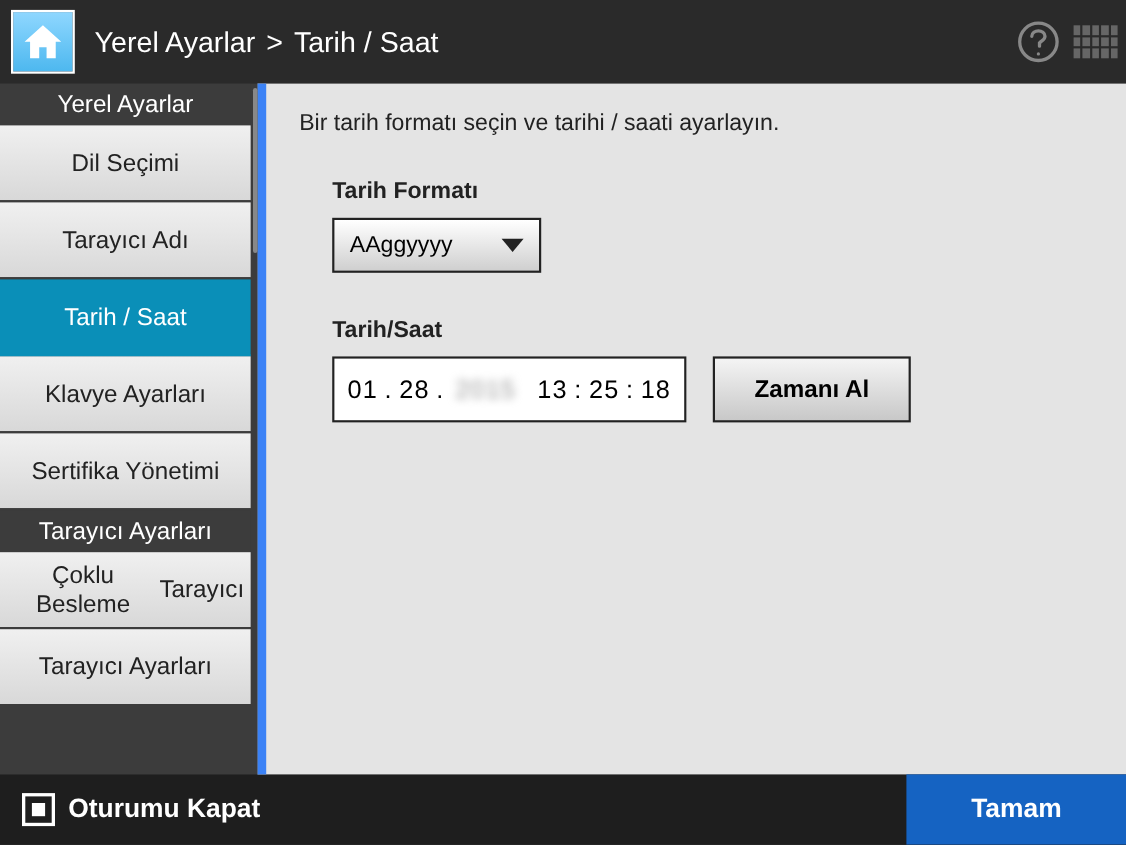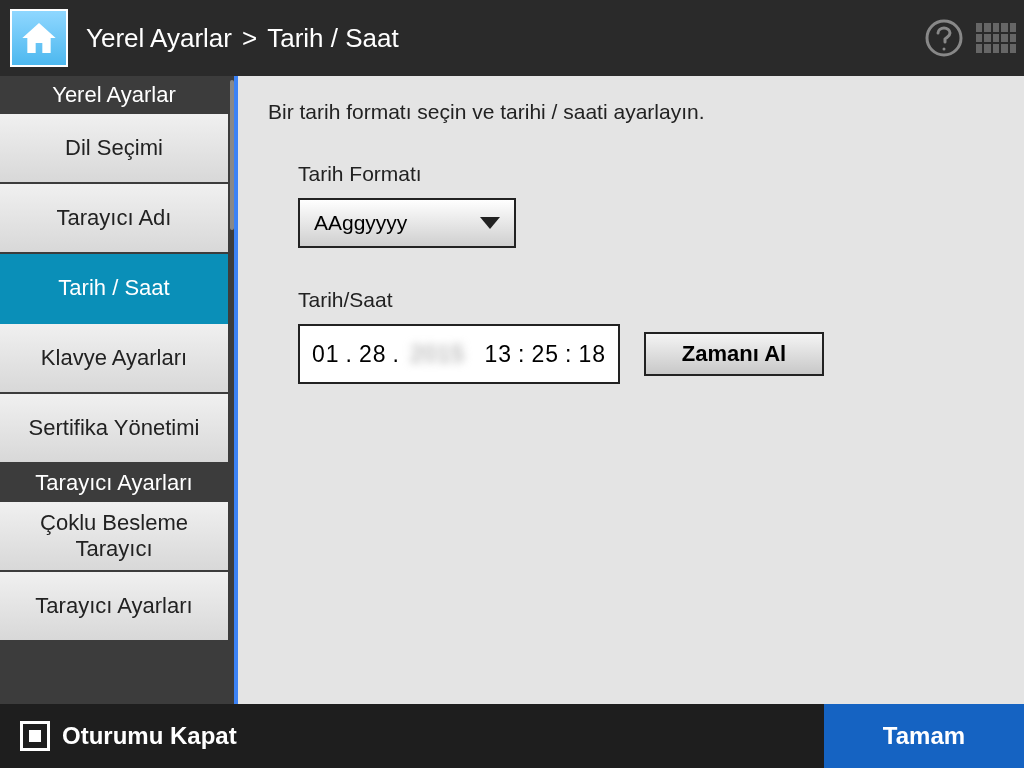--- a/index.html
+++ b/index.html
@@ -36,45 +36,45 @@
   .sidebar-header {
     background:#3c3c3c; color:#fff; font-size:22px;
     height:38px; display:flex; align-items:center; justify-content:center;
   }
   .sidebar-item {
     height:70px; display:flex; align-items:center; justify-content:center;
     background:linear-gradient(#f0f0f0,#d8d8d8);
     border-bottom:2px solid #3c3c3c;
     color:#222; font-size:22px; text-align:center; padding:0 6px;
   }
-  .sidebar-item.multi { flex-direction:column; line-height:1.2; }
+  .sidebar-item.multi { flex-direction:row; line-height:1.2; }
   .sidebar-item.active { background:#0a8fb8; color:#fff; border-bottom:2px solid #0a8fb8;}
   .scroll-thumb { position:absolute; right:0; top:4px; width:4px; height:150px; background:#888; border-radius:2px;}
 
   
-  .main { flex:1; background:#e4e4e4; padding:24px 30px; border-left:4px solid #3b82f6; }
+  .main { flex:1; background:#e4e4e4; padding:24px 30px; border-left:8px solid #3b82f6; }
   .instruction { font-size:21px; color:#222; margin-bottom:38px; }
-  .field-label { font-size:21px; color:#222; margin-bottom:12px; }
+  .field-label { font-size:21px; color:#222; margin-bottom:12px;font-weight:bold; }
   .select {
-    width:218px; height:50px; border:2px solid #222;
+    width:190px; height:50px; border:2px solid #222;
     background:linear-gradient(#fff, #cfcfcf);
     display:flex; align-items:center; padding:0 14px; font-size:21px;
     justify-content:space-between; margin-bottom:40px;
   }
   .tri-down { width:0;height:0;border-left:10px solid transparent;border-right:10px solid transparent;border-top:12px solid #222;}
   .dt-row { display:flex; align-items:center; gap:24px; }
   .dt-box {
     width:322px; height:60px; border:2px solid #222; background:#fff;
     display:flex; align-items:center; justify-content:center; font-size:23px;
     gap:4px; letter-spacing:1px;
   }
   .dt-box .blur { filter: blur(4px); color:#999; padding:0 4px;}
   .dt-box .sep { margin:0 2px; }
   .get-btn {
-    width:180px; height:44px; border:2px solid #222;
+    width:180px; height:60px; border:2px solid #222;
     background:linear-gradient(#f4f4f4,#c8c8c8);
     font-size:22px; font-weight:bold; display:flex; align-items:center; justify-content:center;
   }
 
   
   .footer { height:64px; background:#1e1e1e; display:flex; }
   .logout {
     display:flex; align-items:center; gap:12px; color:#fff; font-size:24px; font-weight:bold;
     padding:16px 20px;
   }

